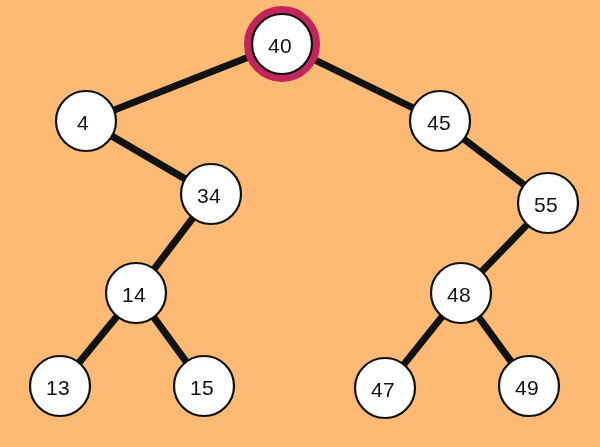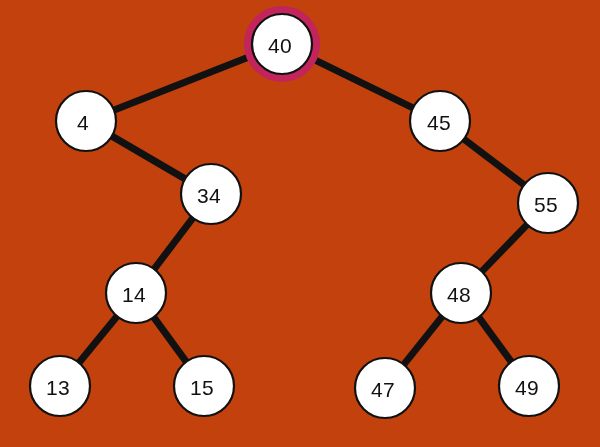--- a/index.html
+++ b/index.html
@@ -4,21 +4,21 @@
 <style>
   html, body {
     margin: 0;
     padding: 0;
     background: #ffffff;
   }
   #tree-canvas {
     position: relative;
     width: 600px;
     height: 447px;
-    background: #c2410c;
+    background: #fdba74;
     overflow: hidden;
     font-family: "Liberation Sans", sans-serif;
   }
   #tree-svg {
     position: absolute;
     left: 0;
     top: 0;
     width: 600px;
     height: 447px;
     display: block;

